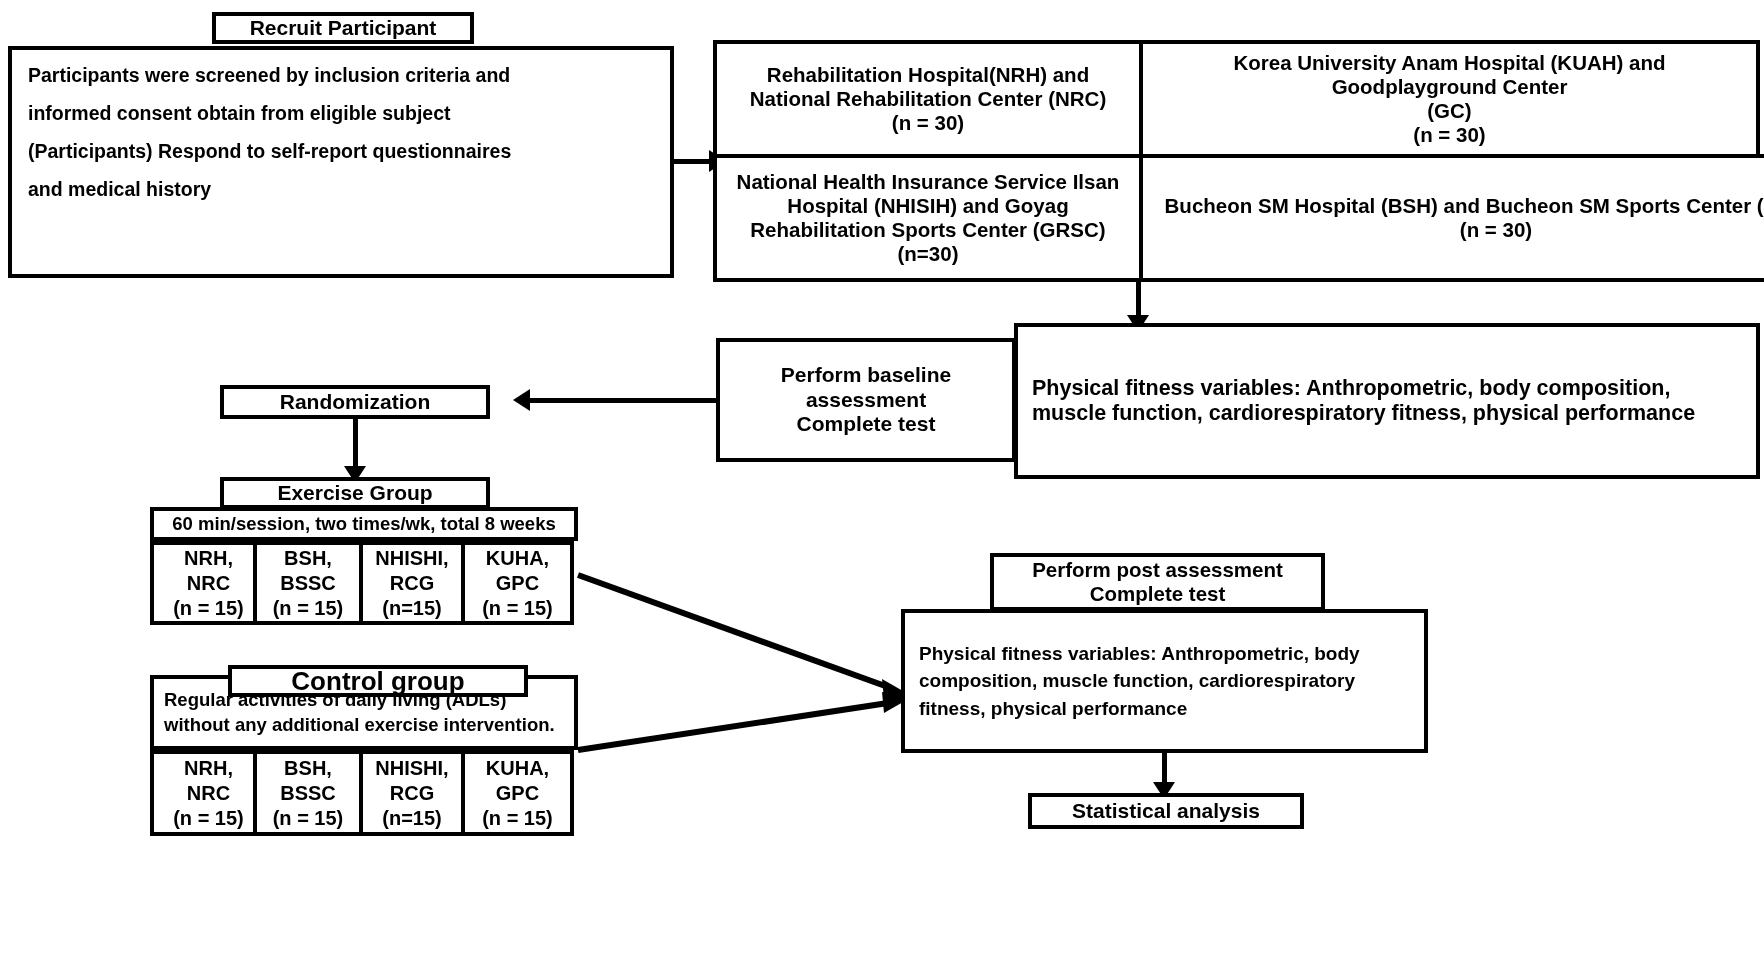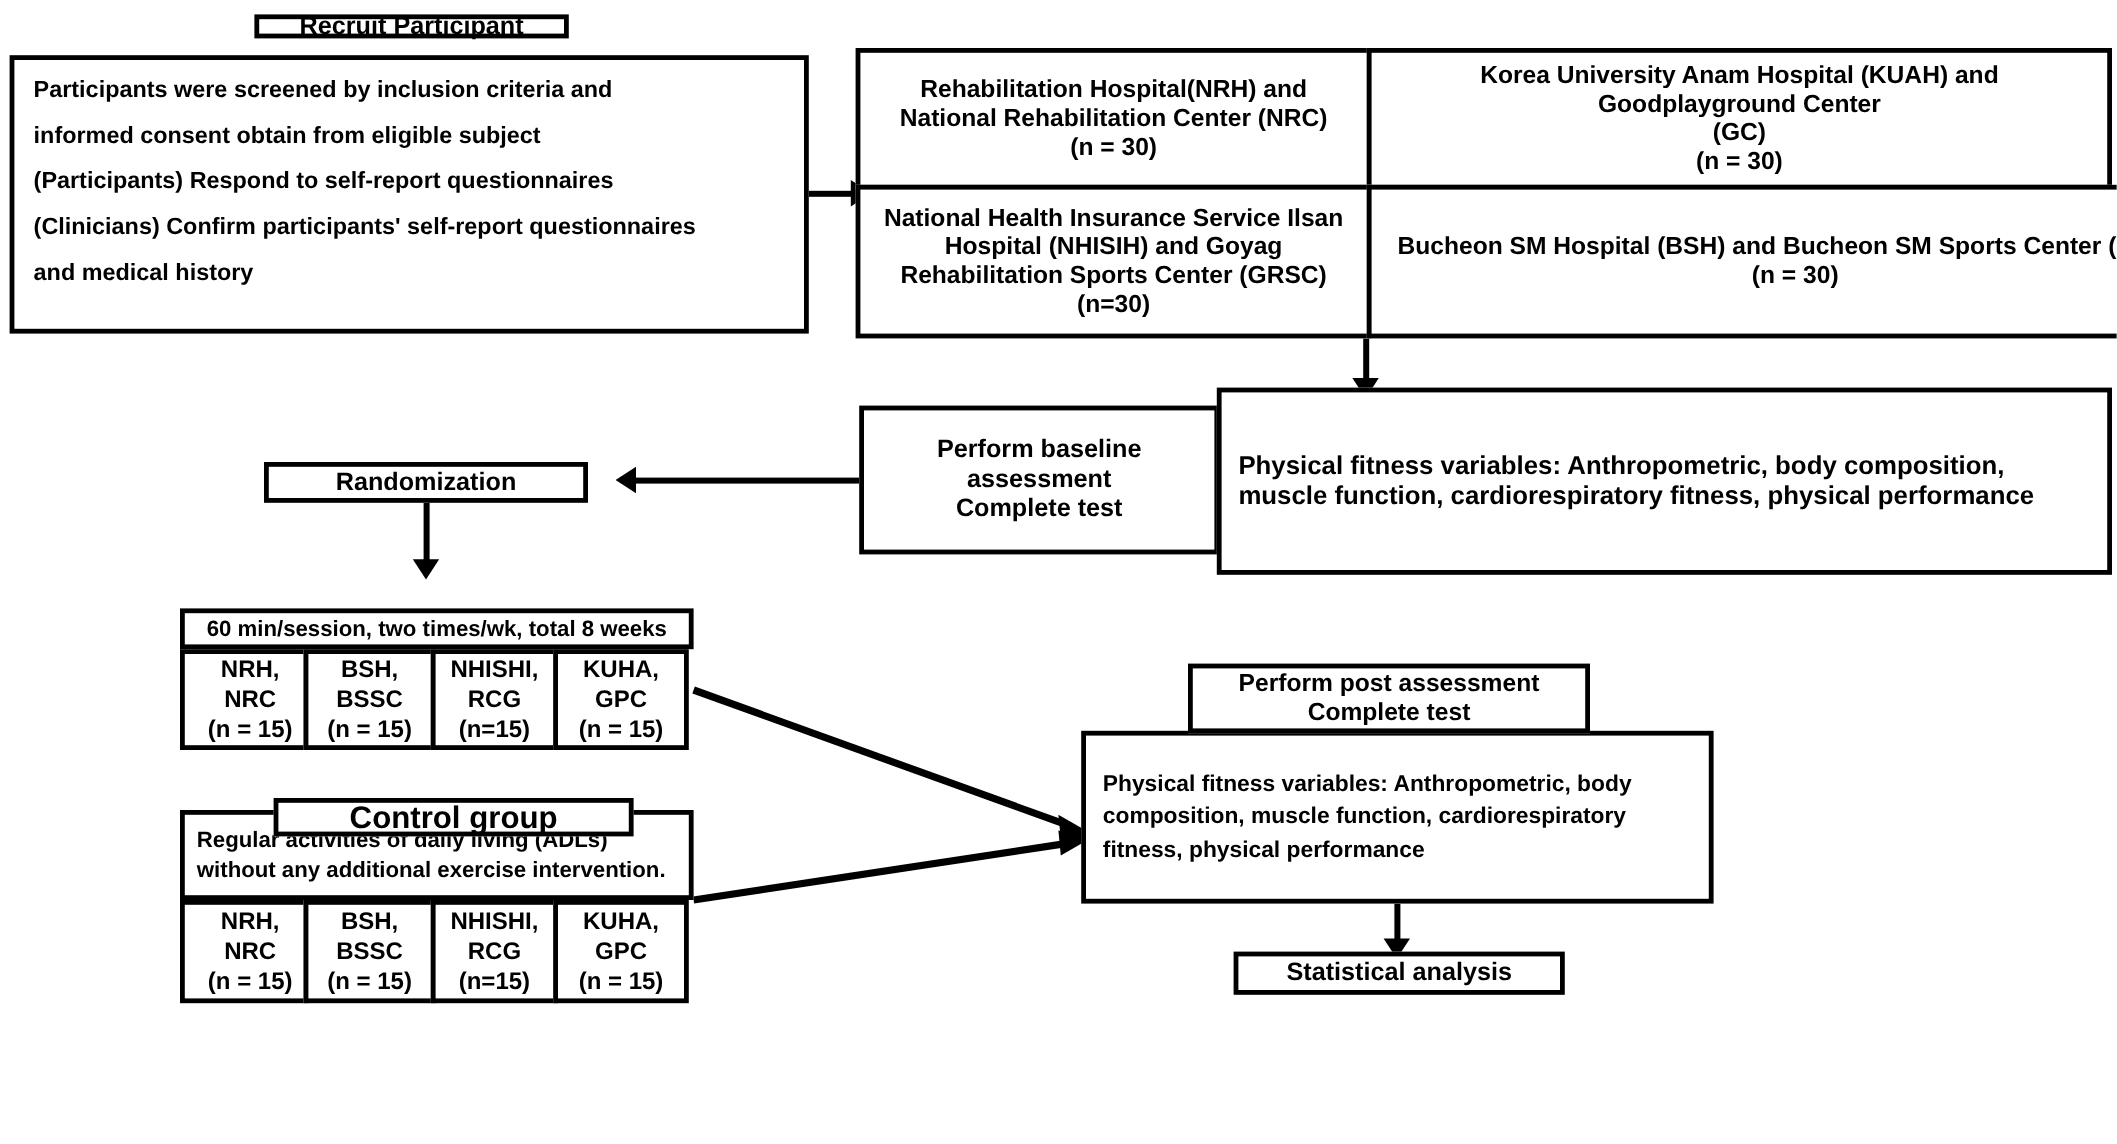--- a/index.html
+++ b/index.html
@@ -94,27 +94,26 @@
     line-height: 1.25;
     margin-left: -4px;
   }
   .cell:first-child { margin-left: 0; padding-left: 10px; }
 </style>
 </head>
 <body>
 
 <div id="canvas">
 
-  <div class="box hdr" style="left:212px; top:12px; width:262px; height:20px; font-size:21px;text-align:right;">Recruit Participant</div>
+  <div class="box hdr" style="left:212px; top:12px; width:262px; height:32px; font-size:21px;text-align:right;">Recruit Participant</div>
 
   <div class="box" style="left:8px; top:46px; width:666px; height:232px; font-size:19.5px; padding:6px 14px 6px 16px; display:block;">
     <div class="justify">Participants were screened by inclusion criteria and</div>
     <div class="justify" style="text-align:left;">informed consent obtain from eligible subject</div>
     <div class="justify" style="text-align:left;">(Participants) Respond to self-report questionnaires</div>
-    <div class="justify" style="text-align:left;">(Clinicians) Confirm participants' self-report questionnaires</div>
     <div class="justify" style="text-align:right;">and medical history</div>
   </div>
 
   <div class="line" style="left:674px; top:159px; width:37px; height:5px;"></div>
   <div class="arrowhead ah-right" style="left:709px; top:150px;"></div>
 
   <div class="box" style="left:713px; top:40px; width:430px; height:118px; font-size:20.5px; padding:0 10px; white-space:pre-line;">Rehabilitation Hospital(NRH) and National Rehabilitation Center (NRC)
 (n = 30)</div>
 
   <div class="box" style="left:1139px; top:40px; width:621px; height:118px; font-size:20.5px; padding:0 12px; white-space:pre-line;">Korea University Anam Hospital (KUAH) and Goodplayground Center
@@ -137,20 +136,21 @@
   <div class="box leftal" style="left:1014px; top:323px; width:746px; height:156px; font-size:21.5px; padding:0 14px;">Physical fitness variables: Anthropometric, body composition, muscle function, cardiorespiratory fitness, physical performance</div>
 
   <div class="line" style="left:526px; top:398px; width:190px; height:5px;"></div>
   <div class="arrowhead ah-left" style="left:513px; top:389px;"></div>
 
   <div class="box" style="left:220px; top:385px; width:270px; height:34px; font-size:21px;">Randomization</div>
 
   <div class="line" style="left:353px; top:419px; width:5px; height:55px;"></div>
   <div class="arrowhead ah-down" style="left:344px; top:466px;"></div>
 
+  <div class="box hdr" style="left:220px; top:477px; width:270px; height:32px; font-size:21px;">Exercise Group</div>
 
   <div class="box" style="left:150px; top:507px; width:428px; height:34px; font-size:18.5px;">60 min/session, two times/wk, total 8 weeks</div>
 
   <div class="cellgrid" style="left:150px; top:541px; width:428px; height:84px;">
     <div class="cell" style="width:107px; font-size:20px;">
       <div>
         <div style="white-space:pre-line;">NRH,
 NRC</div>
         <div>(n = 15)</div>
       </div>

